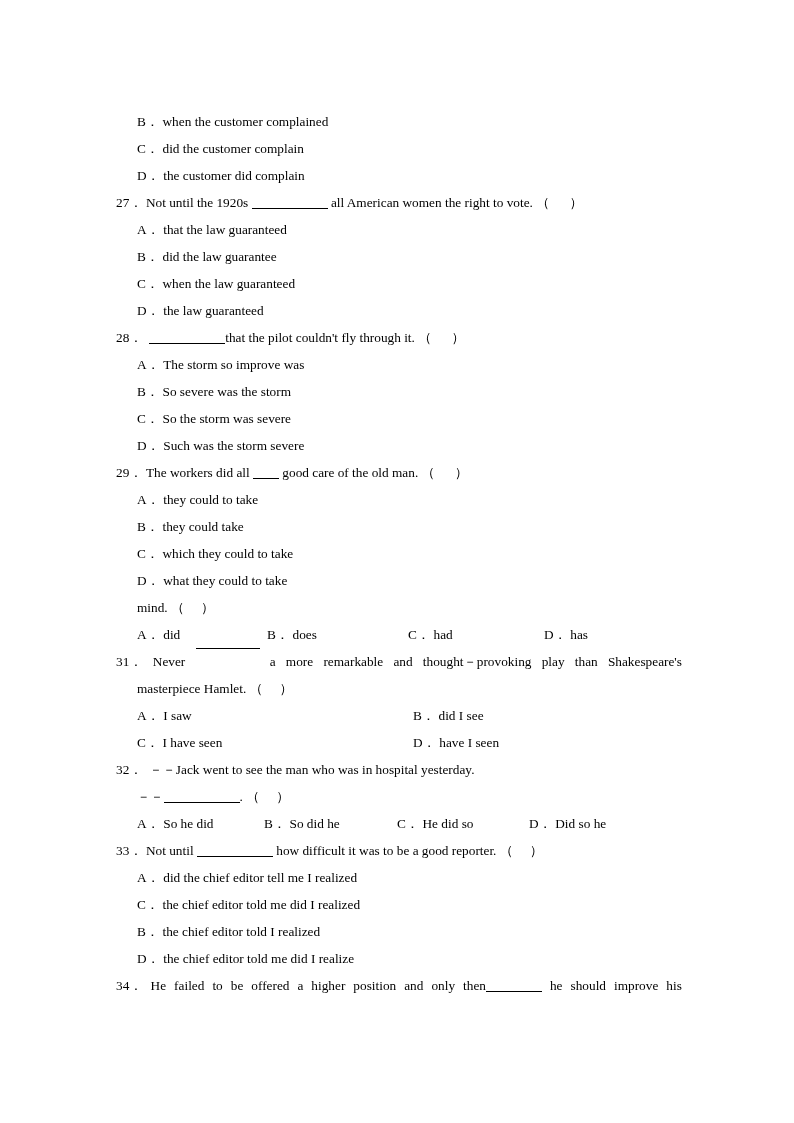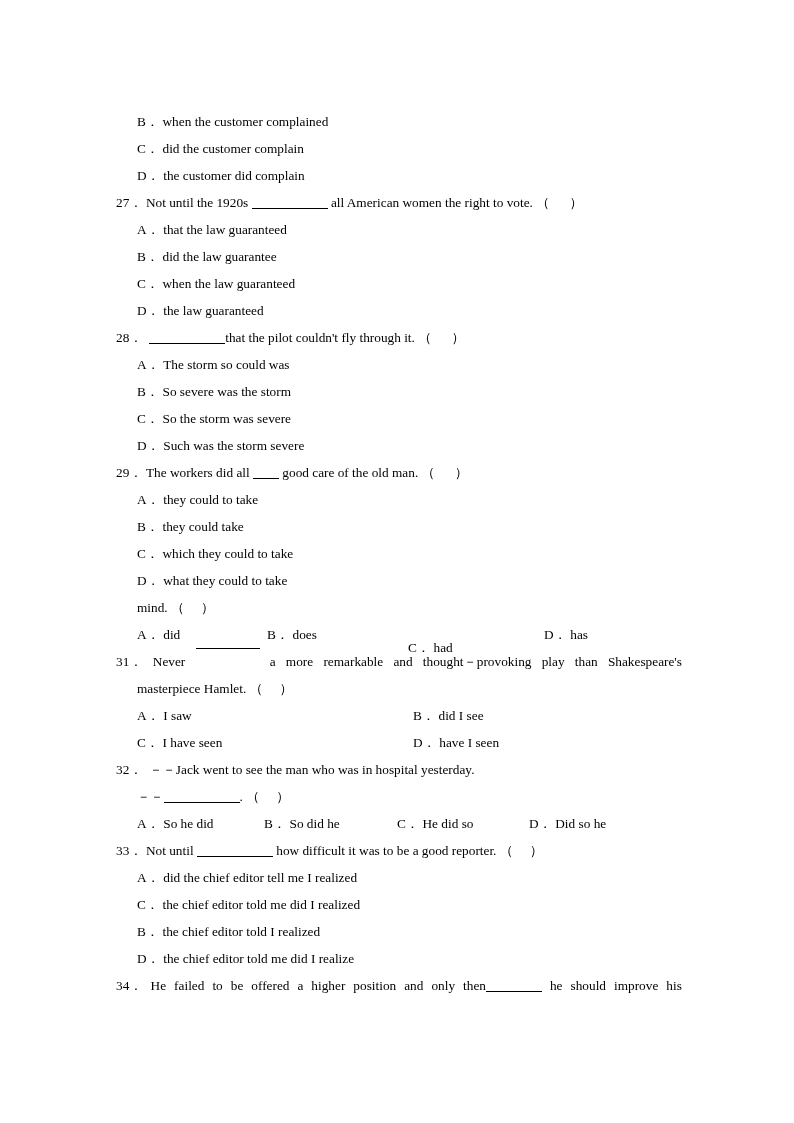--- a/index.html
+++ b/index.html
@@ -79,21 +79,21 @@
     padding-left: 0;
     text-align: center;
   }
   .optrow > span {
     position: absolute;
     top: 0;
     white-space: pre;
   }
   .c4a { left: 21px; }
   .c4b { left: 151px; }
-  .c4c { left: 292px; margin-top: 13px; }
+  .c4c { left: 292px; }
   .c4d { left: 428px; }
 
   .c2a { left: 21px; }
   .c2b { left: 297px; }
 
   .c32a { left: 21px; }
   .c32b { left: 148px; }
   .c32c { left: 281px; }
   .c32d { left: 413px; }
   .just-spread {
@@ -118,21 +118,21 @@
     <div class="optline"><span>C．</span>&nbsp;<span>did the customer complain</span></div>
     <div class="optline"><span>D．</span>&nbsp;<span>the customer did complain</span></div>
 
     <div class="qline"><span class="num">27．</span>&nbsp;<span>Not until the 1920s </span><span class="blank b-xl"></span><span> all American women the right to vote.</span>&nbsp;<span class="brk">（      ）</span></div>
     <div class="optline"><span>A．</span>&nbsp;<span>that the law guaranteed</span></div>
     <div class="optline"><span>B．</span>&nbsp;<span>did the law guarantee</span></div>
     <div class="optline"><span>C．</span>&nbsp;<span>when the law guaranteed</span></div>
     <div class="optline"><span>D．</span>&nbsp;<span>the law guaranteed</span></div>
 
     <div class="qline"><span class="num">28．</span>&nbsp;&nbsp;<span class="blank b-xl"></span><span>that the pilot couldn't fly through it.</span>&nbsp;<span class="brk">（      ）</span></div>
-    <div class="optline"><span>A．</span>&nbsp;<span>The storm so could was</span></div>
+    <div class="optline"><span>A．</span>&nbsp;<span>The storm so improve was</span></div>
     <div class="optline"><span>B．</span>&nbsp;<span>So severe was the storm</span></div>
     <div class="optline"><span>C．</span>&nbsp;<span>So the storm was severe</span></div>
     <div class="optline"><span>D．</span>&nbsp;<span>Such was the storm severe</span></div>
 
     <div class="qline"><span class="num">29．</span>&nbsp;<span>The workers did all </span><span class="blank b-xs"></span><span> good care of the old man.</span>&nbsp;<span class="brk">（      ）</span></div>
     <div class="optline"><span>A．</span>&nbsp;<span>they could to take</span></div>
     <div class="optline"><span>B．</span>&nbsp;<span>they could take</span></div>
     <div class="optline"><span>C．</span>&nbsp;<span>which they could to take</span></div>
     <div class="optline"><span>D．</span>&nbsp;<span>what they could to take</span></div>
 

